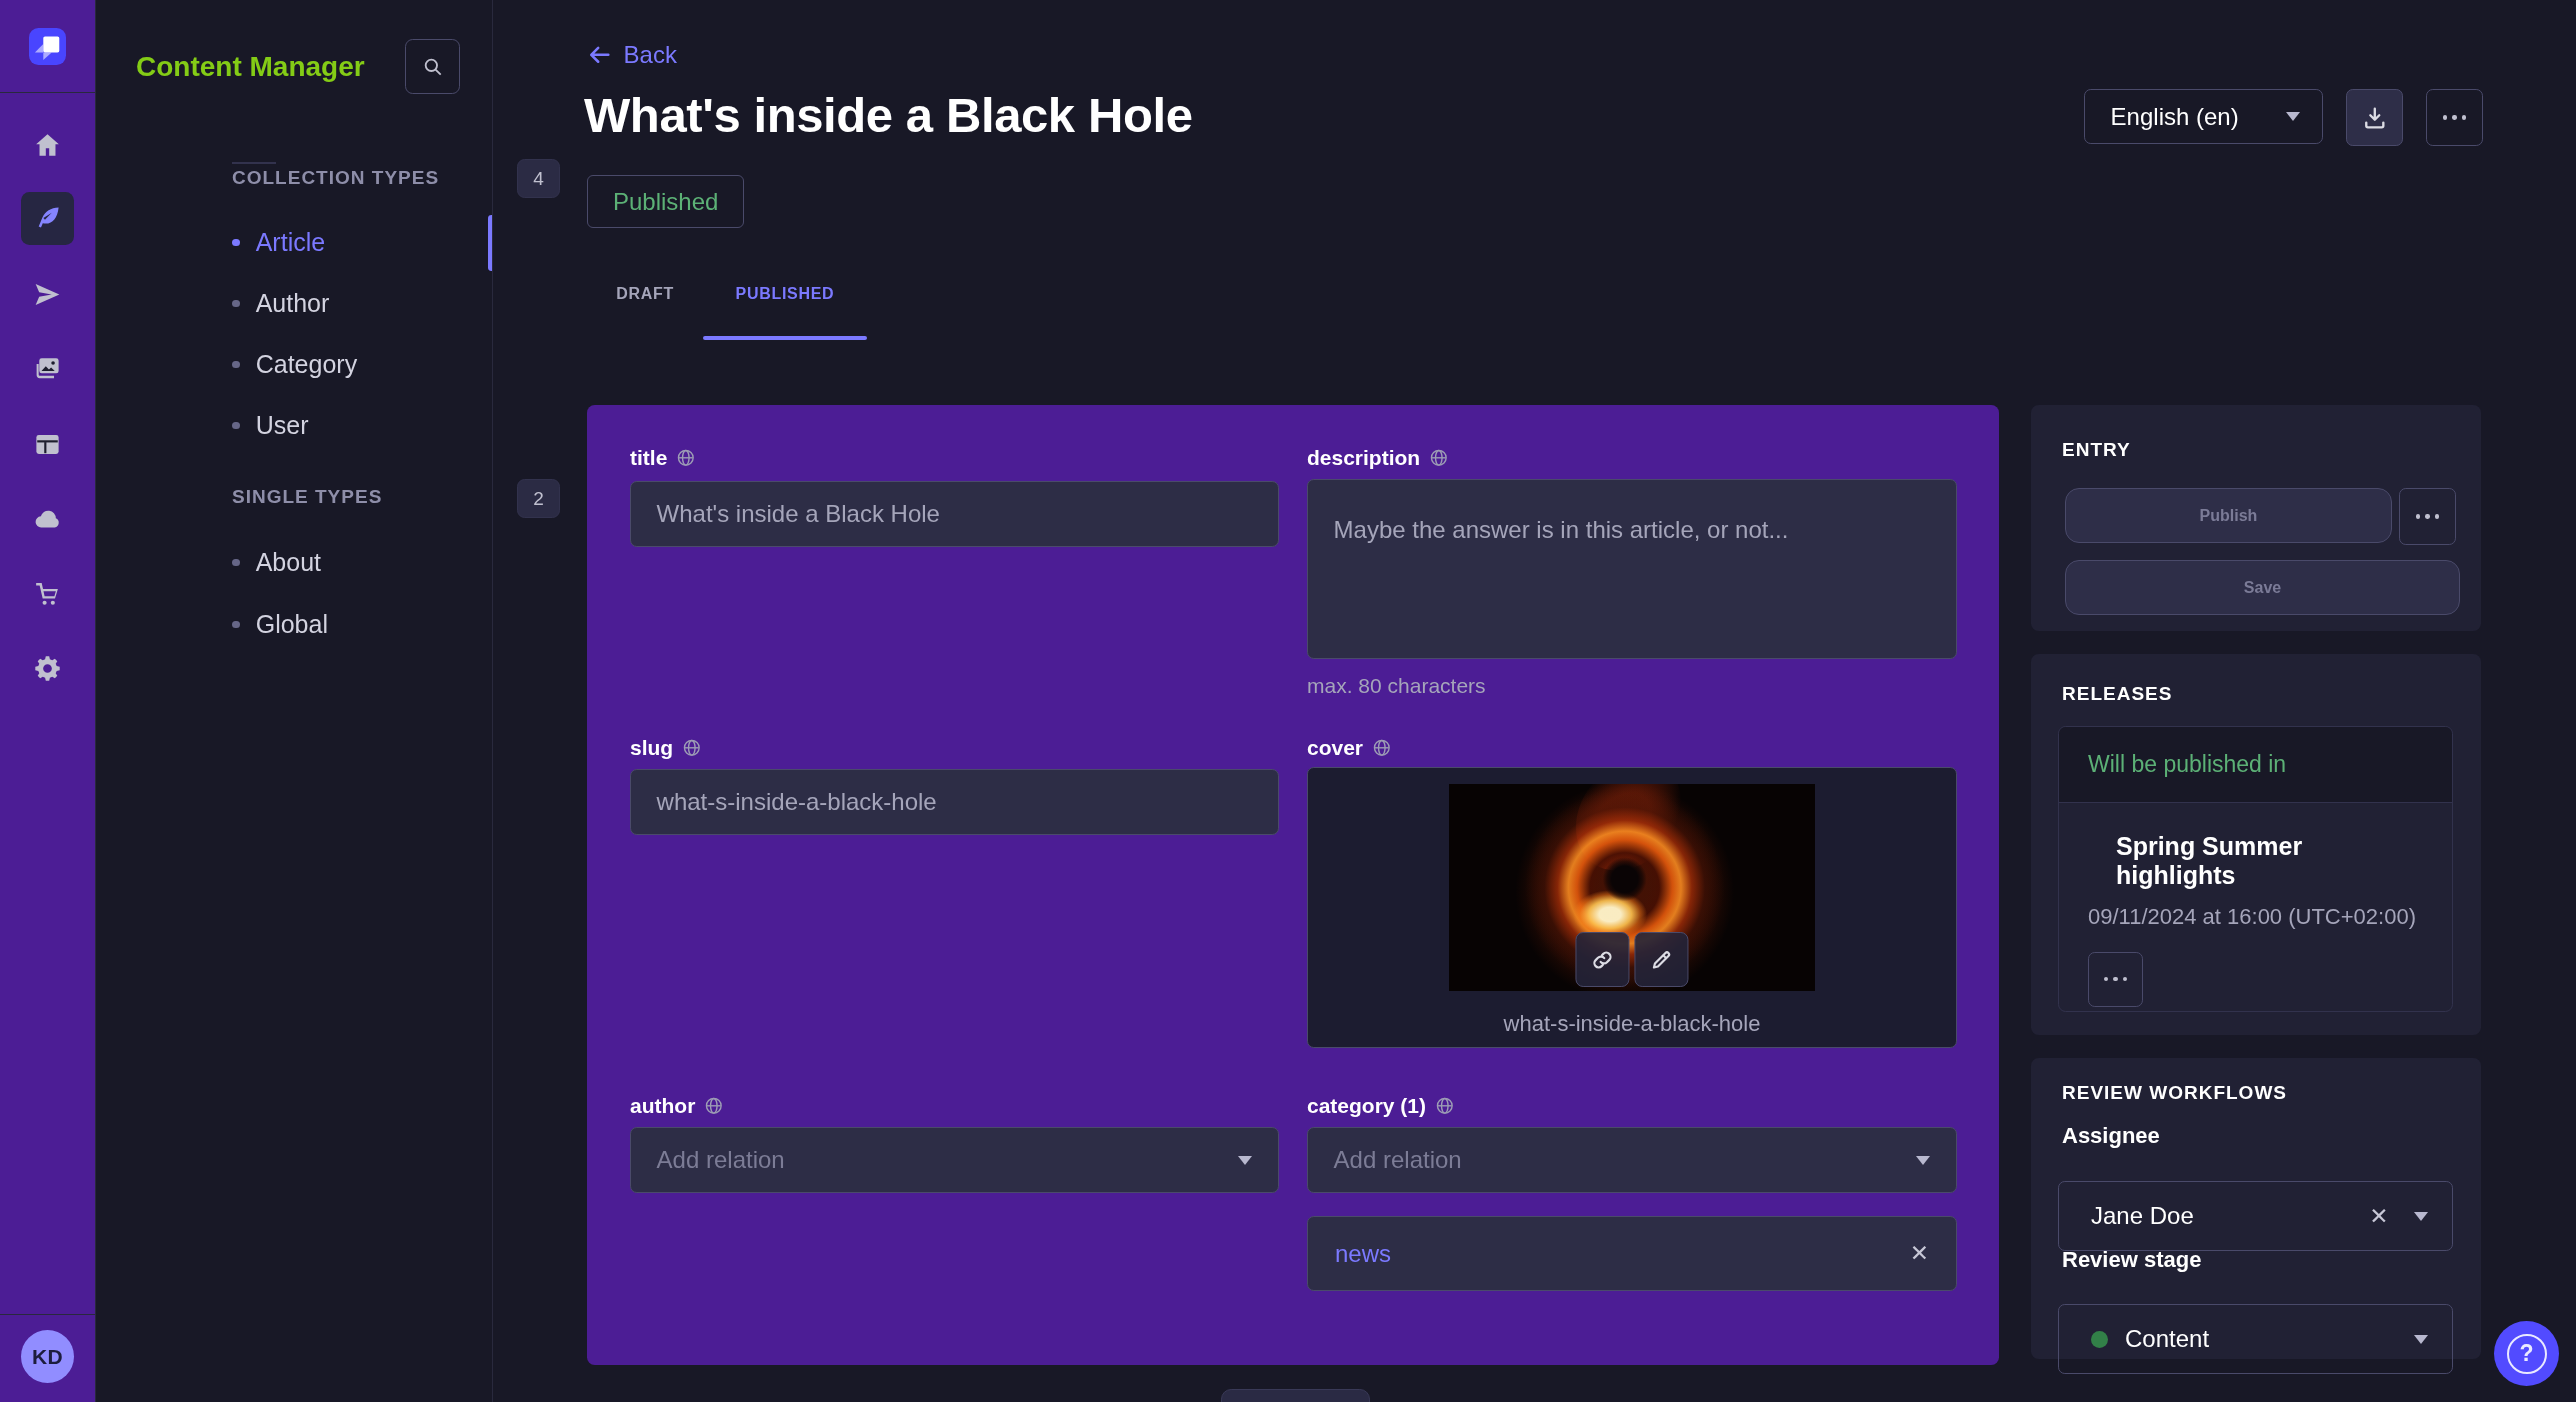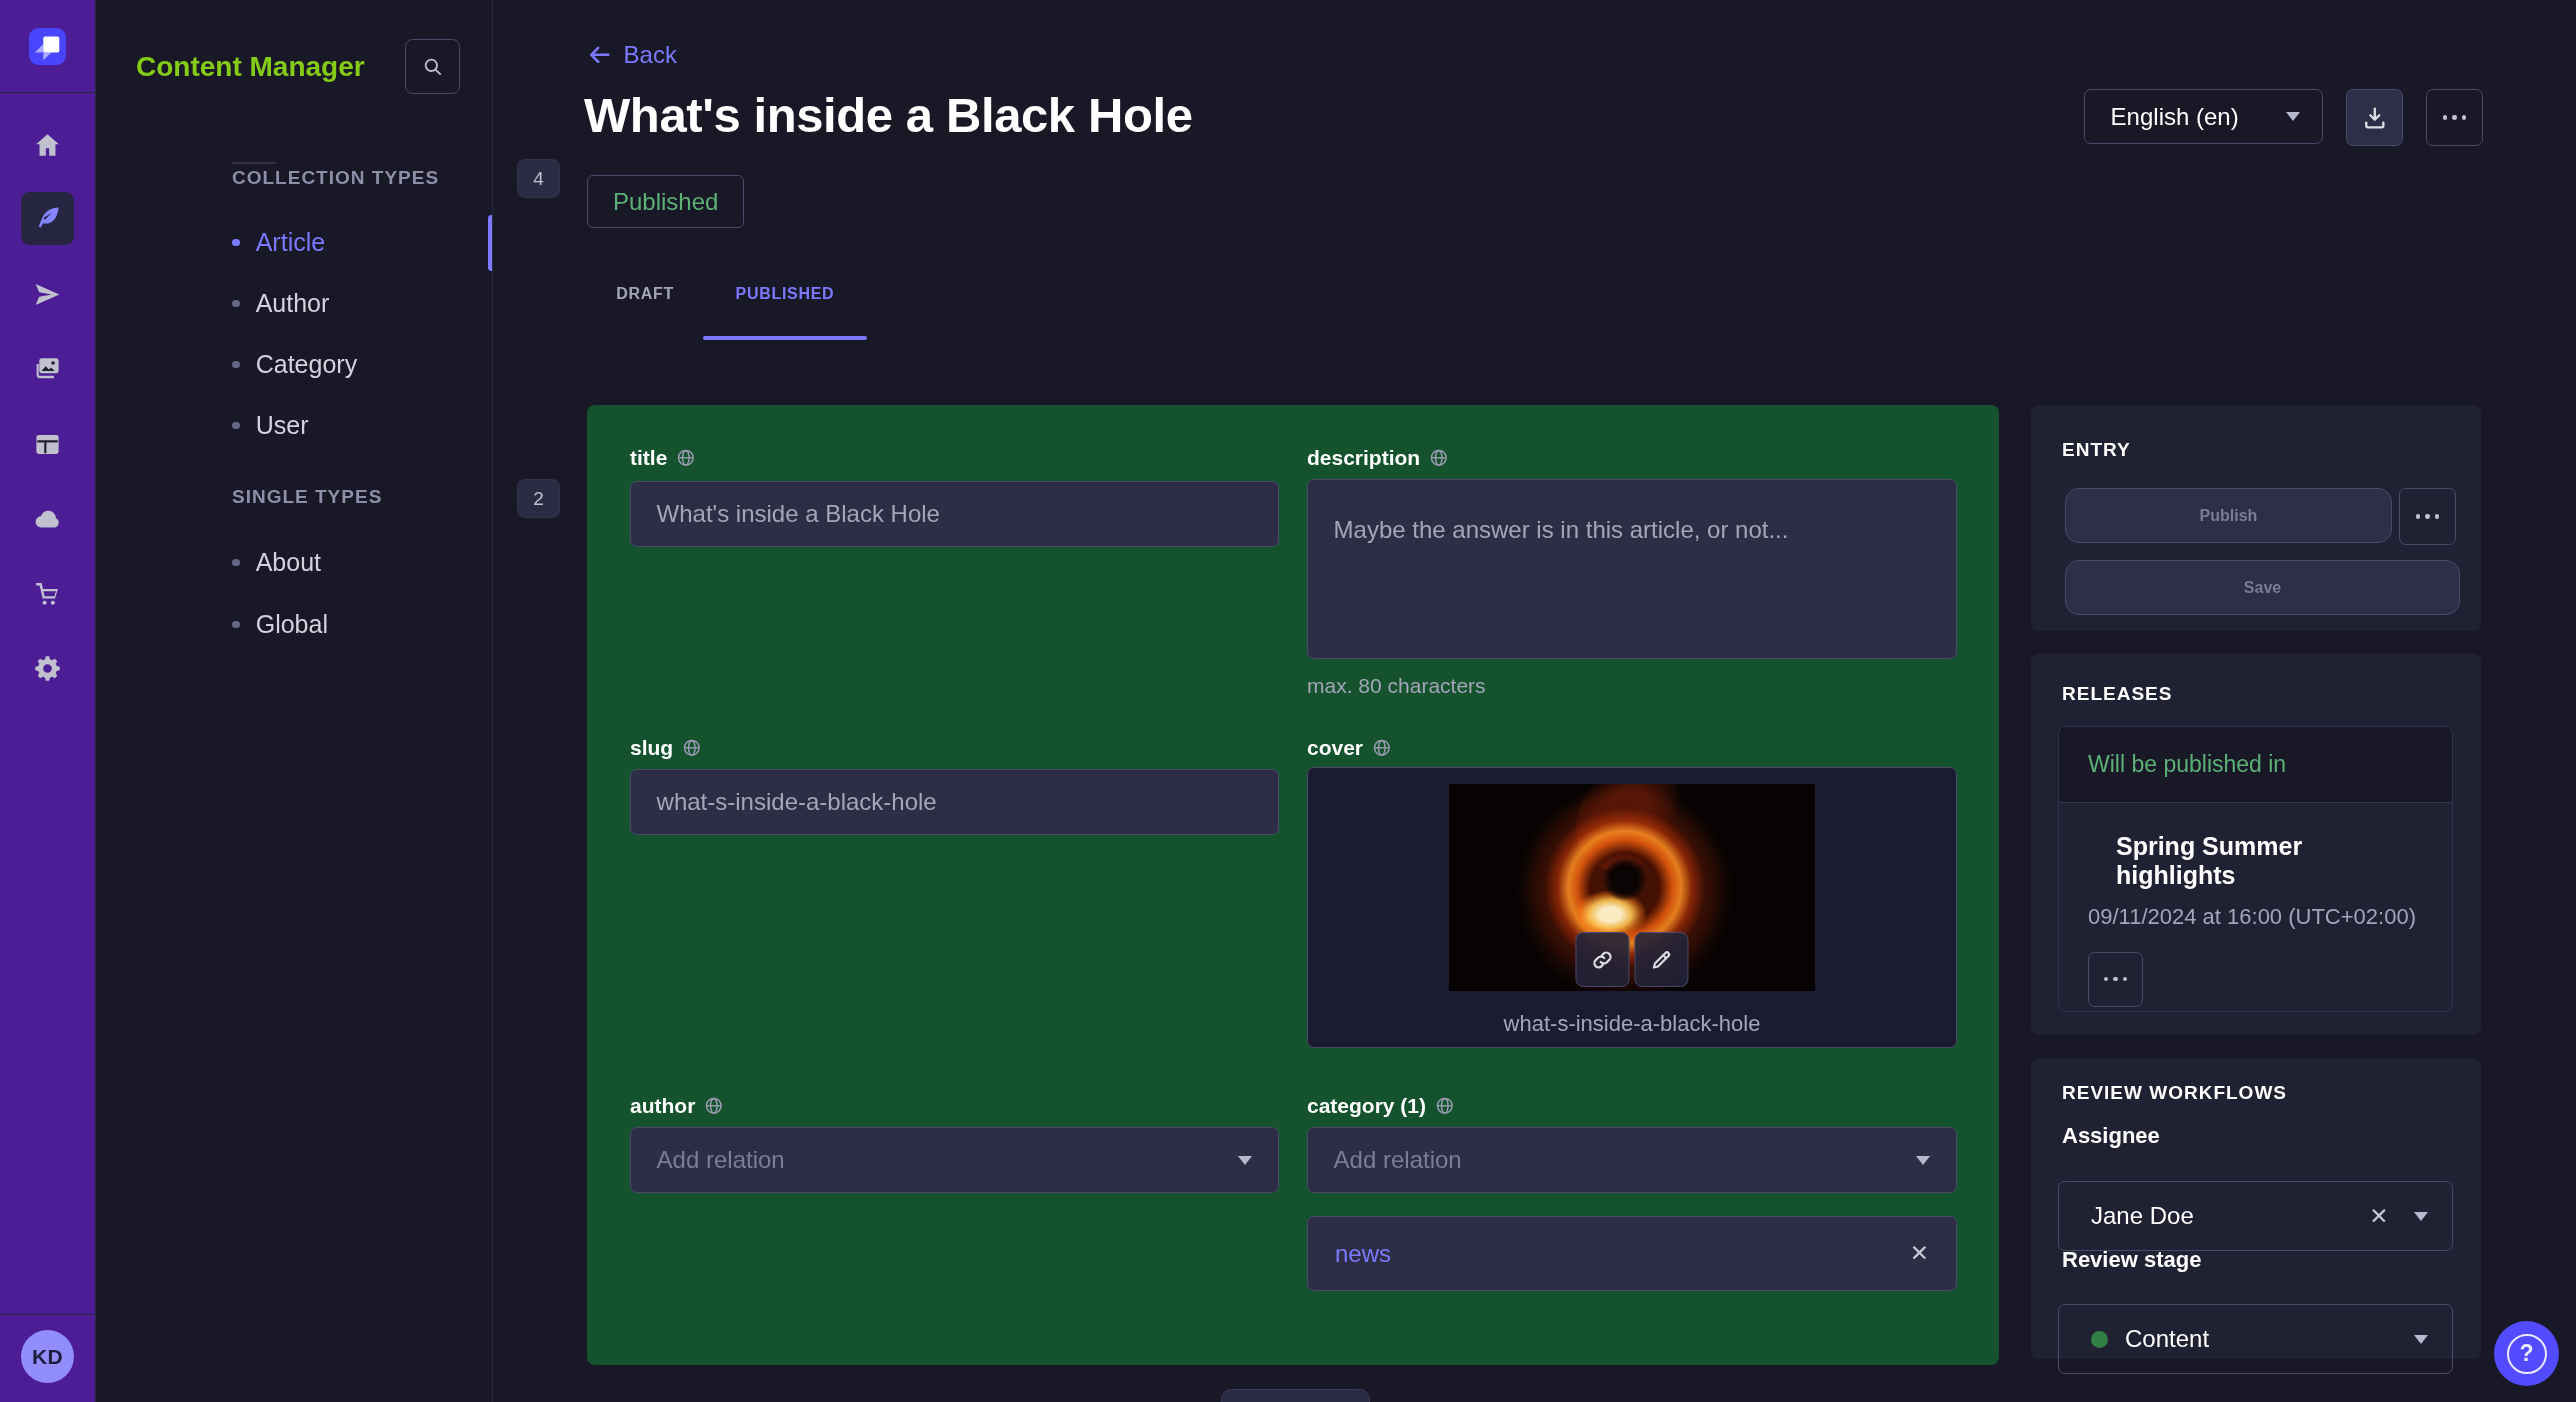--- a/index.html
+++ b/index.html
@@ -68,21 +68,21 @@
   
   .tabs{position:absolute;left:587px;top:266px;display:flex;height:77px;}
   .tab{display:flex;justify-content:center;padding-top:19px;font-size:16px;font-weight:bold;
     letter-spacing:0.7px;color:#a5a5ba;cursor:pointer;position:relative;}
   .tab.t1{width:116px;} .tab.t2{width:164px;}
   .tab.active{color:#7b79ff;}
   .tab.active::after{content:"";position:absolute;left:0;right:0;bottom:2.6px;height:4.3px;
     background:#7b79ff;border-radius:2.6px;}
   
   .form-panel{position:absolute;left:587px;top:405px;width:1412px;height:960px;
-    background:#14532d;border-radius:7.7px;}
+    background:#4c1d95;border-radius:7.7px;}
   .fgroup{position:absolute;}
   .flabel{display:flex;align-items:center;gap:8.5px;font-size:21px;font-weight:bold;color:#fff;}
   .flabel svg{width:19.6px;height:19.6px;stroke:#9d9db5;fill:none;stroke-width:1.7;}
   .tbox{background:#2d2d46;border:0.9px solid #4a4a6a;border-radius:6.8px;box-sizing:border-box;
     font-size:24px;color:#a5a5ba;display:flex;align-items:center;padding:0 25.6px;cursor:text;}
   .hint{font-size:21px;color:#a5a5ba;}
   .select-box{background:#2d2d46;border:0.9px solid #4a4a6a;border-radius:6.8px;box-sizing:border-box;
     display:flex;align-items:center;justify-content:space-between;padding:0 25.6px;
     font-size:24px;color:#7c7c96;cursor:pointer;}
   .cover-card{position:absolute;background:#1c1c30;border:0.9px solid #4a4a6a;border-radius:6.8px;

